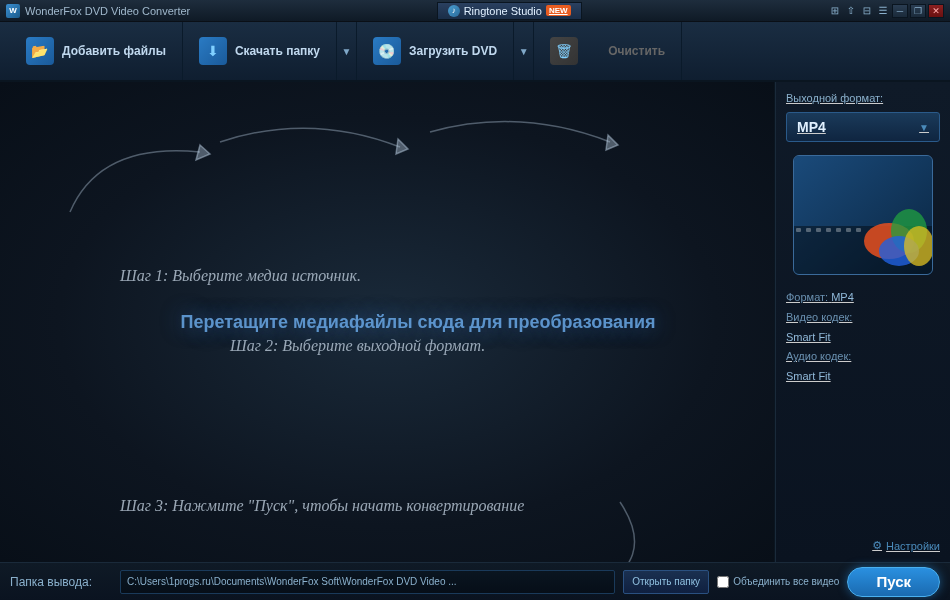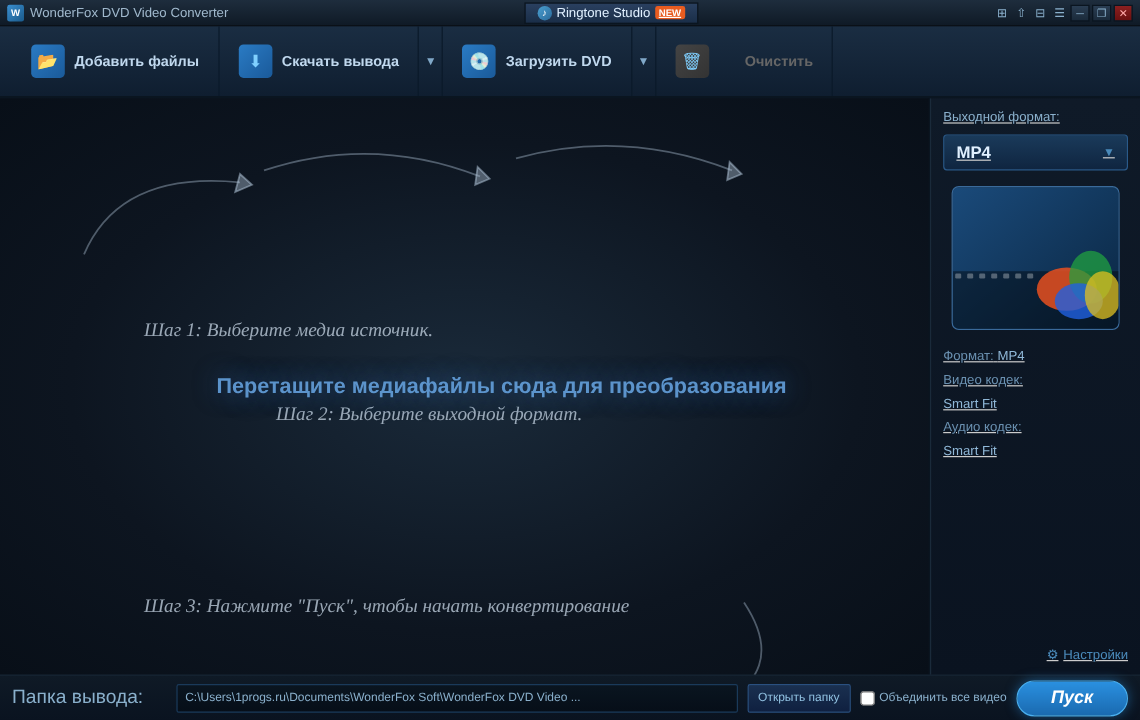--- a/index.html
+++ b/index.html
@@ -276,21 +276,21 @@
     #bottom-bar {
       height: 38px;
       background: linear-gradient(to bottom, #0f1a26, #0a1320);
       border-top: 1px solid #1a2a3a;
       display: flex;
       align-items: center;
       padding: 0 10px;
       gap: 8px;
     }
     .output-label {
-      font-size: 16px;
+      font-size: 12px;
       color: #8ab0cc;
       white-space: nowrap;
     }
     .output-path {
       flex: 1;
       height: 24px;
       background: linear-gradient(to bottom, #0a1520, #060e18);
       border: 1px solid #1a3a5a;
       border-radius: 2px;
       padding: 0 6px;
@@ -328,21 +328,20 @@
       height: 30px;
       padding: 0 28px;
       background: linear-gradient(to bottom, #2a90e0, #1a6ab0);
       border: 1px solid #4ab0f0;
       border-radius: 15px;
       color: white;
       font-size: 15px;
       font-weight: bold;
       cursor: pointer;
       box-shadow: 0 0 10px rgba(42,144,224,0.5);
-      font-style: italic;
     }
   </style>
 </head>
 <body>
 
 <div id="title-bar">
   <div id="title-bar-left">
     <div class="app-icon">W</div>
     <span>WonderFox DVD Video Converter</span>
   </div>
@@ -364,21 +363,21 @@
   </div>
 </div>
 
 <div id="toolbar">
   <div class="toolbar-btn">
     <div class="btn-icon">📂</div>
     <span class="btn-text">Добавить файлы</span>
   </div>
   <div class="toolbar-btn">
     <div class="btn-icon">⬇</div>
-    <span class="btn-text">Скачать вывода</span>
+    <span class="btn-text">Скачать папку</span>
   </div>
   <div class="toolbar-dropdown">▼</div>
   <div class="toolbar-btn">
     <div class="btn-icon">💿</div>
     <span class="btn-text">Загрузить DVD</span>
   </div>
   <div class="toolbar-dropdown">▼</div>
   <div class="toolbar-btn disabled">
     <div class="btn-icon">🗑</div>
     <span class="btn-text">Очистить</span>

